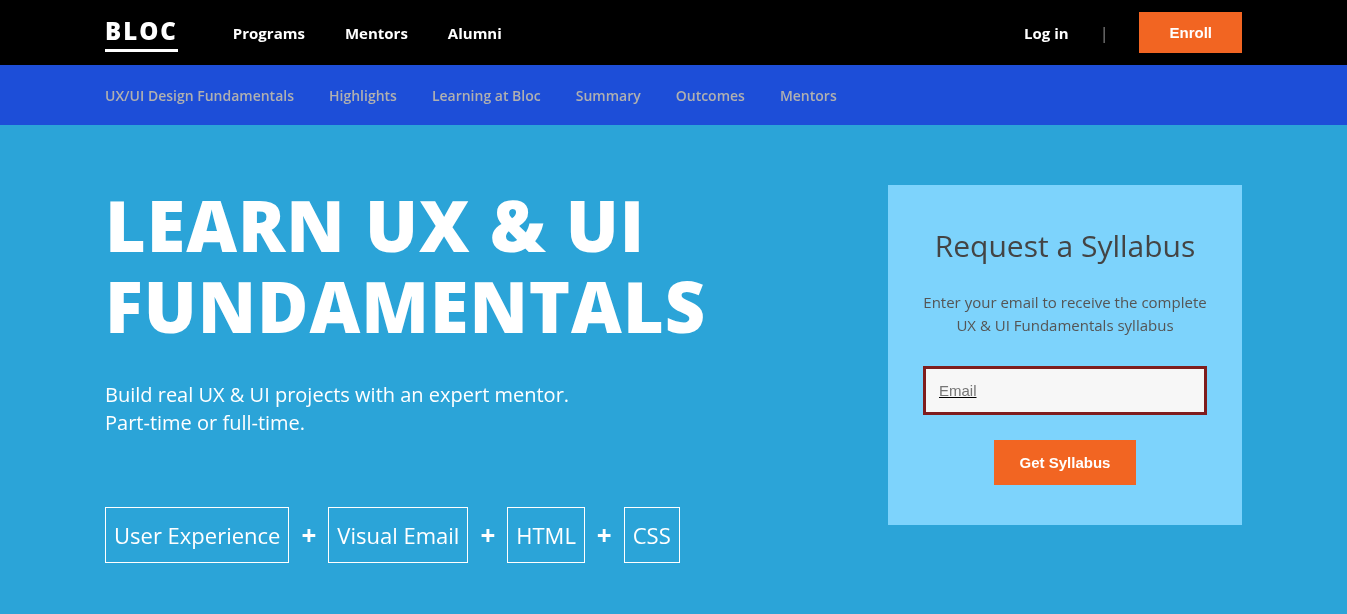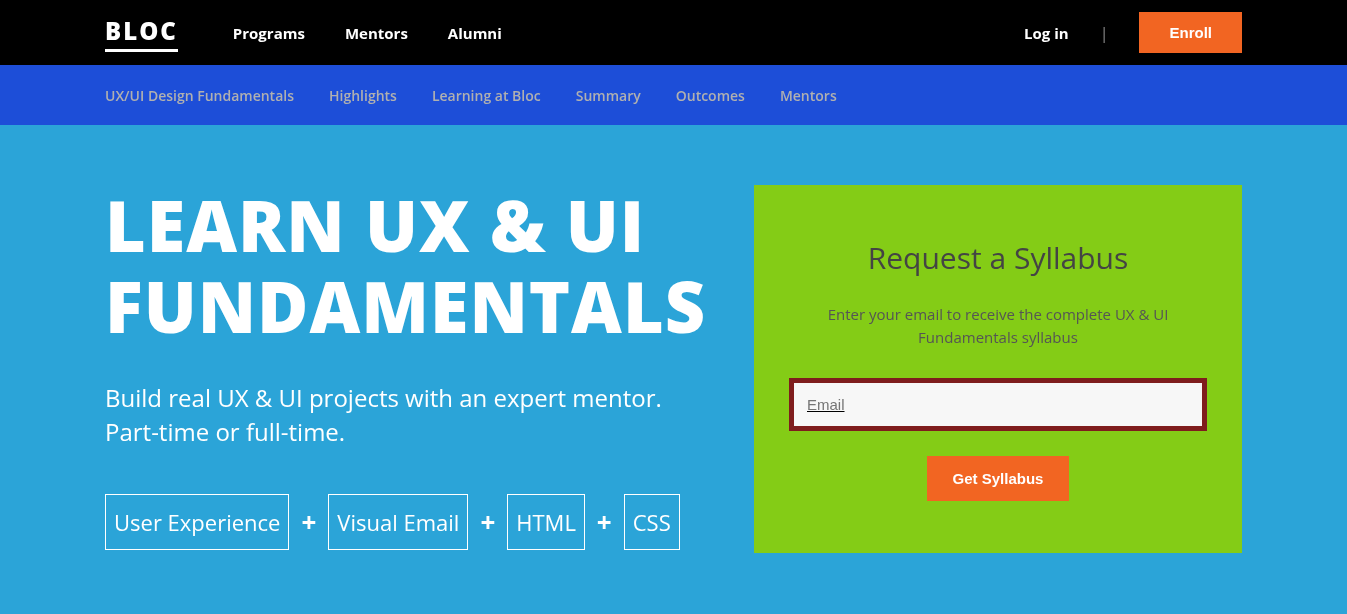--- a/index.html
+++ b/index.html
@@ -55,59 +55,59 @@
     }
     .hero-left { flex: 1; color: #fff; }
     .hero-title {
       font-size: 70px;
       font-weight: 800;
       line-height: 1.15;
       letter-spacing: 1px;
       margin-bottom: 35px;
     }
     .hero-sub {
-      font-size: 24px;
+      font-size: 20px;
       font-weight: 400;
       line-height: 1.4;
-      margin-bottom: 46px;
+      margin-bottom: 70px;
     }
     .topics { display: flex; align-items: center; gap: 12px; flex-wrap: wrap; }
     .topic-box {
       border: 1px solid #fff;
       padding: 12px 8px;
       font-size: 22px;
       font-weight: 400;
       color: #fff;
     }
     .plus { color: #fff; font-size: 26px; font-weight: 700; }
     
     .syllabus-card {
-      background: #84cc16;
-      width: 488px;
-      padding: 52px 35px;
+      background: #7dd3fc;
+      width: 354px;
+      padding: 40px 35px;
       text-align: center;
       flex-shrink: 0;
       height: fit-content;
     }
     .card-title {
       font-size: 30px;
       font-weight: 400;
       color: #444;
       margin-bottom: 25px;
     }
     .card-desc {
       font-size: 15px;
       color: #555;
       line-height: 1.5;
       margin-bottom: 30px;
     }
     .email-input {
       width: 100%;
       padding: 13px;
-      border: 5px solid #7f1d1d;
+      border: 3px solid #7f1d1d;
       background: #f7f7f7;
       font-size: 15px;
       margin-bottom: 25px;
       text-decoration: underline;
     }
     .syllabus-btn {
       background: #f26522;
       color: #fff;
       border: none;
       padding: 14px 26px;

